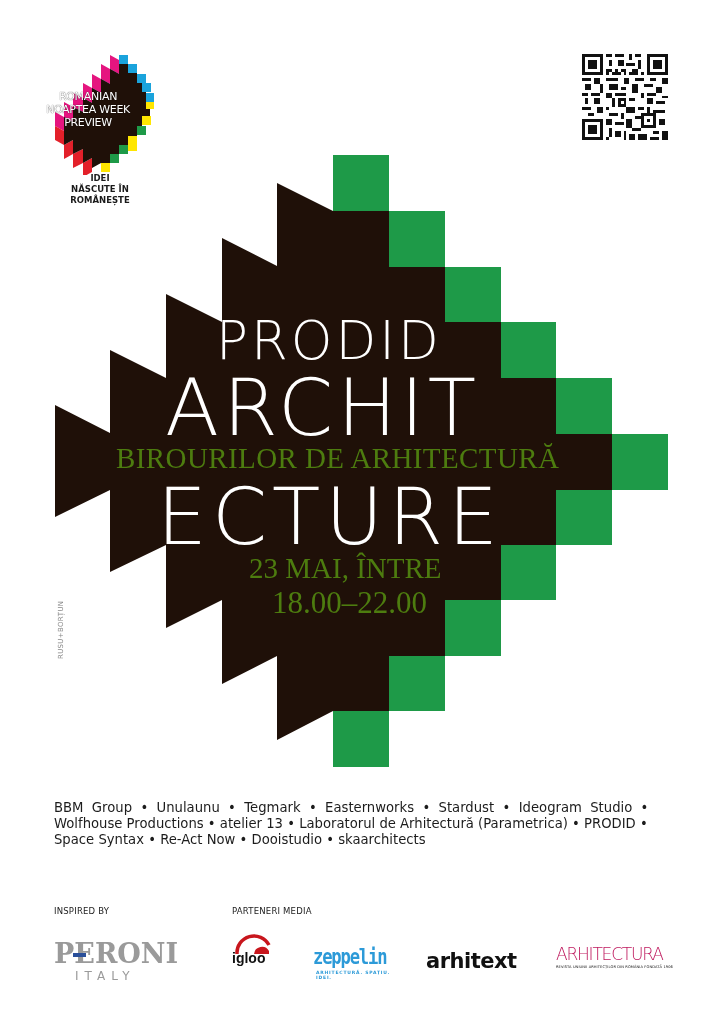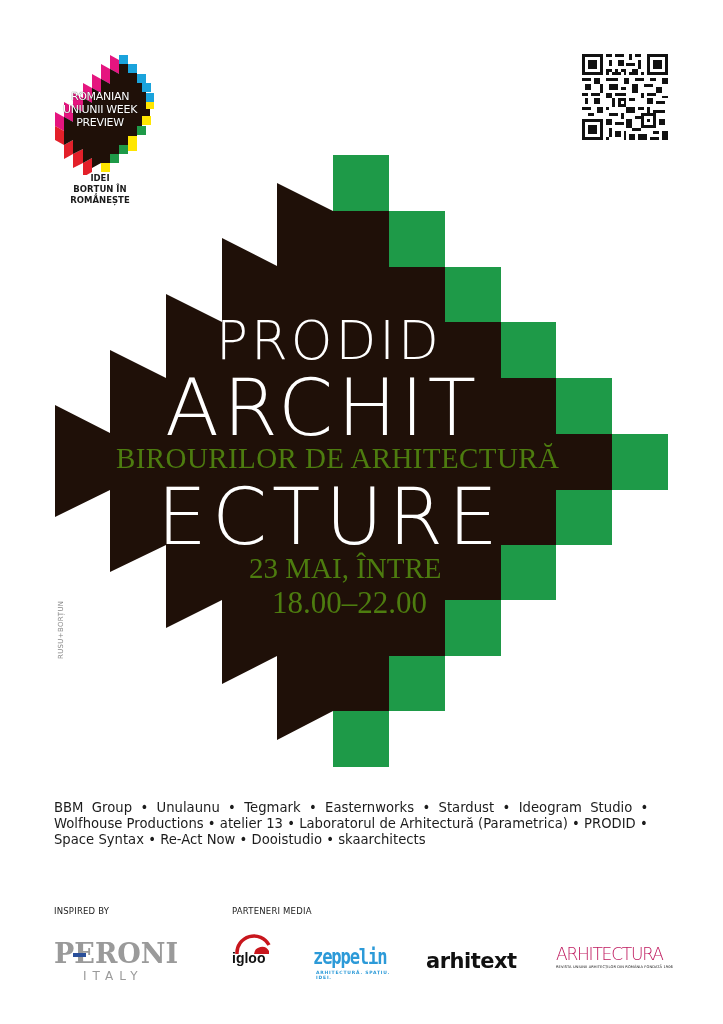--- a/index.html
+++ b/index.html
@@ -83,28 +83,28 @@
     <rect fill="#ffe600" x="96" y="52" width="8" height="7"></rect>
     <rect fill="#ffe600" x="92" y="66" width="9" height="9"></rect>
     <rect fill="#1e9a48" x="87" y="76" width="9" height="9"></rect>
     <rect fill="#ffe600" x="78" y="86" width="9" height="9"></rect>
     <rect fill="#1e9a48" x="69" y="95" width="9" height="9"></rect>
     <rect fill="#ffe600" x="78" y="95" width="9" height="6"></rect>
     <rect fill="#1e9a48" x="60" y="104" width="9" height="9"></rect>
     <rect fill="#ffe600" x="51" y="113" width="9" height="9"></rect>
   </g>
 </svg>
-<div class="abs logo-text" style="left:52px;top:90px;width:96px;">
+<div class="abs logo-text" style="left:40px;top:90px;width:96px;">
   <div>ROMANIAN</div>
-  <div>UNIUNII WEEK</div>
+  <div>NOAPTEA WEEK</div>
   <div>PREVIEW</div>
 </div>
 <div class="abs logo-sub" style="left:60px;top:173px;width:80px;">
   <div>IDEI</div>
-  <div>BORȚUN ÎN</div>
+  <div>NĂSCUTE ÎN</div>
   <div>ROMÂNEȘTE</div>
 </div>
 
 <svg class="qr" viewBox="0 0 29 29" shape-rendering="crispEdges">
   <rect width="29" height="29" fill="#fff"></rect>
   <g fill="#111">
 
     <rect x="0" y="0" width="7" height="7"></rect>
       <rect x="1" y="1" width="5" height="5" fill="#fff"></rect>
       <rect x="2" y="2" width="3" height="3"></rect>
@@ -207,21 +207,21 @@
   <div>Wolfhouse Productions • atelier 13 • Laboratorul de Arhitectură (Parametrica) • PRODID •</div>
   <div>Space Syntax • Re-Act Now • Dooistudio • skaarchitects</div>
 </div>
 
 <div class="abs label-small" style="left:54px;top:906px;">INSPIRED BY</div>
 <div class="abs label-small" style="left:232px;top:906px;">PARTENERI MEDIA</div>
 
 <div class="abs" style="left:54px;top:938px;">
   <div class="peroni">PERONI</div>
   <div class="abs" style="left:19px;top:15px;width:13px;height:4px;background:#2a4f9a;"></div>
-  <div class="peroni-italy" style="margin-left:29px;margin-top:0px;">ITALY</div>
+  <div class="peroni-italy" style="margin-left:21px;margin-top:0px;">ITALY</div>
 </div>
 
 <div class="abs" style="left:232px;top:933px;width:44px;height:40px;">
   <svg width="40" height="22" viewBox="0 0 40 22" style="position:absolute;left:2px;top:0;">
     <path d="M3,21 A17,17 0 0 1 35,12" stroke="#c8161d" stroke-width="3.5" fill="none"></path>
     <path d="M20,21 A8,8 0 0 1 35,18 L35,21 Z" fill="#c8161d"></path>
   </svg>
   <div class="abs igloo-txt" style="left:0;top:17px;">igloo</div>
 </div>
 

